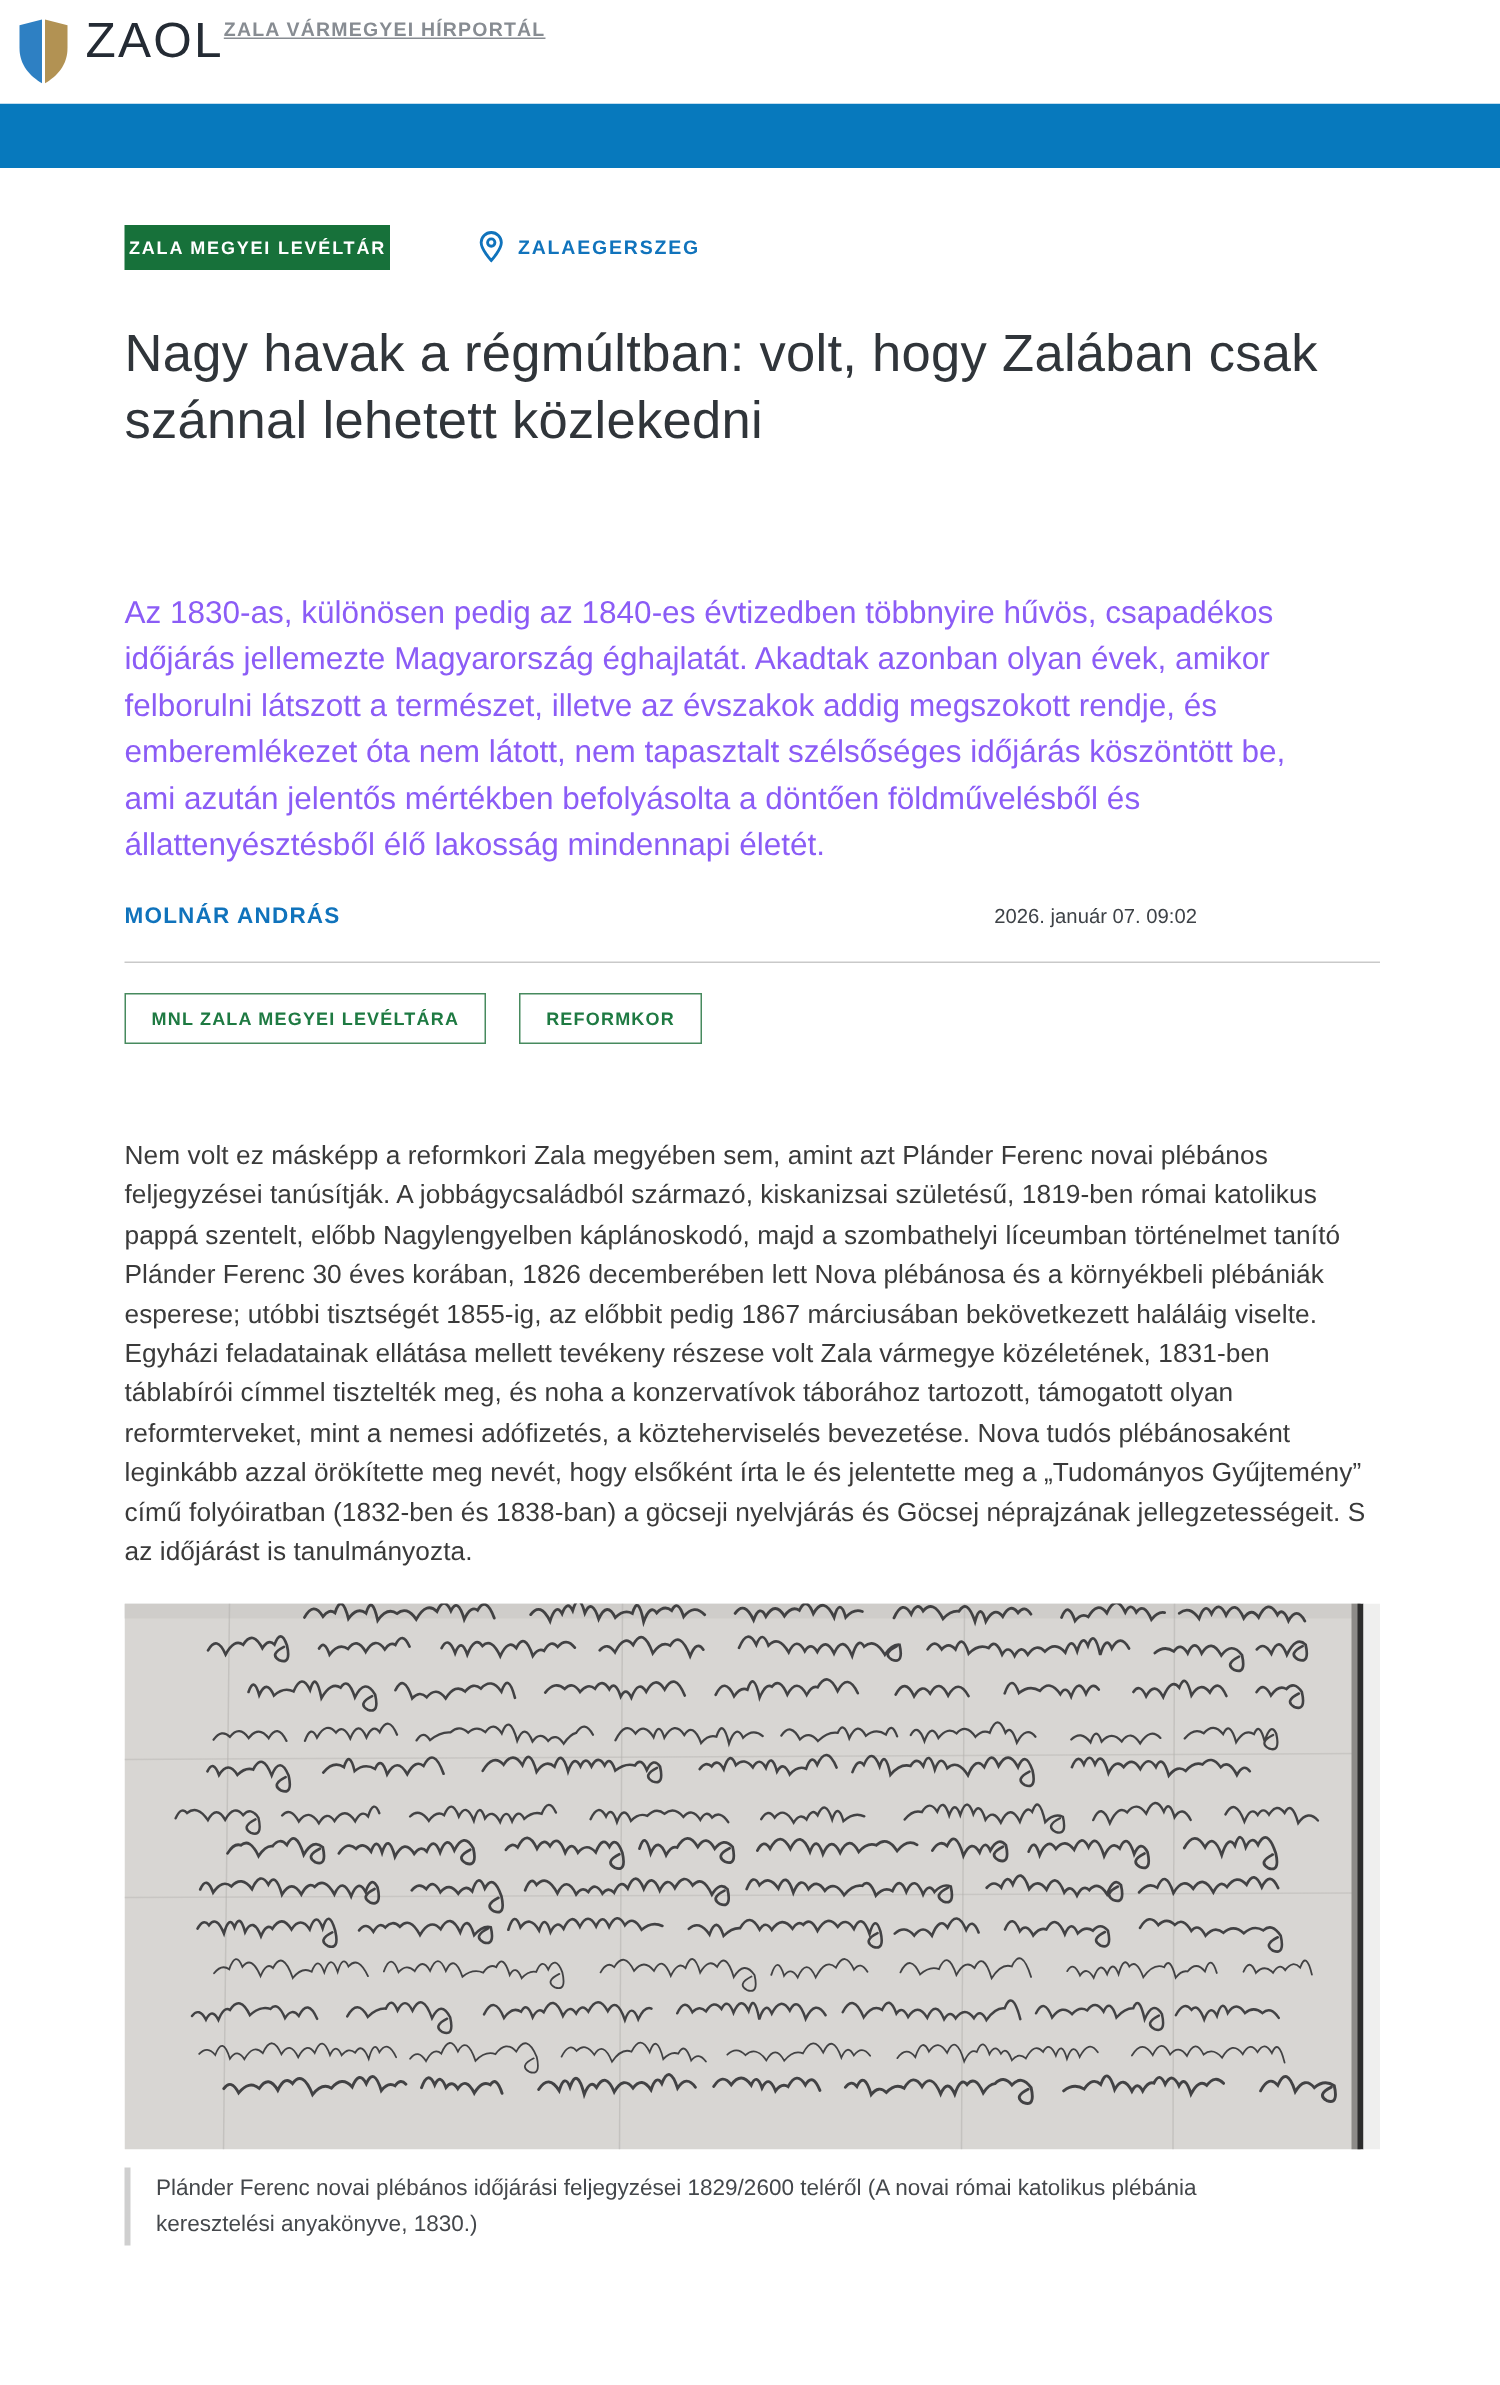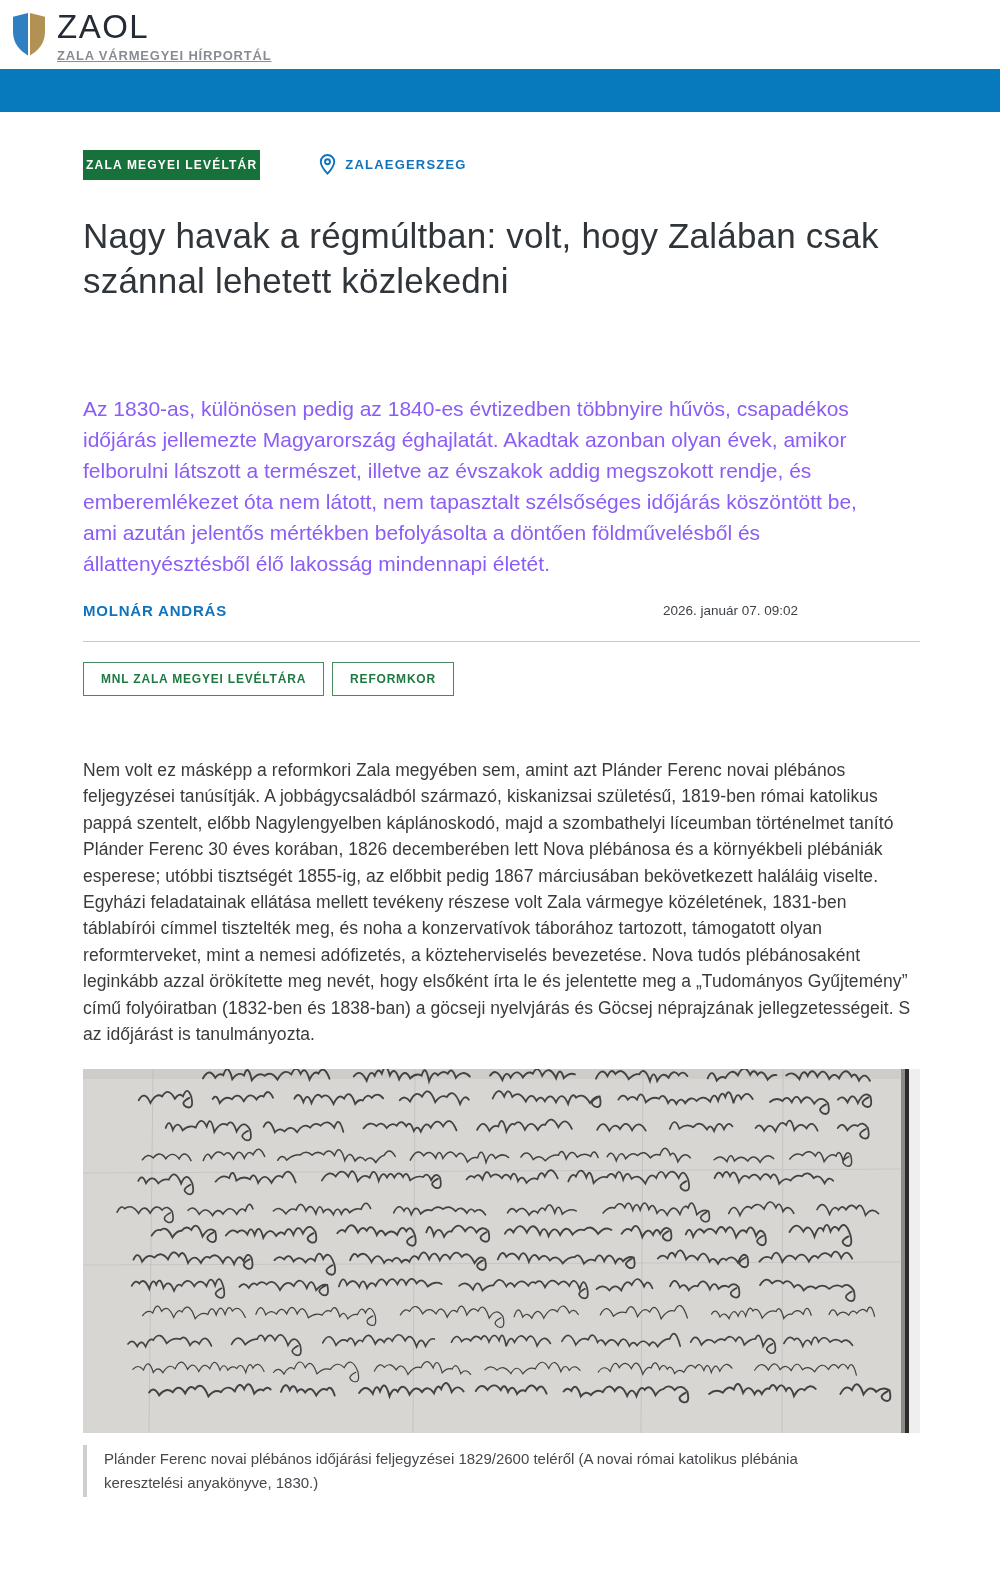--- a/index.html
+++ b/index.html
@@ -8,21 +8,21 @@
     width: 1000px; height: 1590px;
     font-family: "Liberation Sans", sans-serif;
     color: #3a3a3a;
     overflow: hidden;
   }
 
   
   .site-header { height: 69px; background: #ffffff; position: relative; }
   .logo-wrap { position: absolute; left: 10px; top: 9px; display: flex; align-items: flex-start; cursor: pointer; }
   .shield { width: 38px; height: 47px; margin-right: 9px; margin-top: 2px; }
-  .logo-text-col { display: flex; flex-direction: column; }
+  .logo-text-col { display: flex; flex-direction: row; }
   .logo-main {
     font-size: 33px; line-height: 36px; letter-spacing: 1.5px;
     color: #242b34; font-weight: 400;
   }
   .logo-tagline {
     font-size: 13px; letter-spacing: 0.8px; color: #878c92; font-weight: 700; margin-top: 3px; text-decoration: underline;
   }
   .top-bar { height: 43px; background: #0779bd; width: 100%; }
 
   
@@ -61,21 +61,21 @@
   .meta-row { display: flex; align-items: center; margin-top: 23px; }
   .author-link {
     color: #1073bc; font-size: 15px; font-weight: 700; letter-spacing: 0.8px;
     cursor: pointer; text-decoration: none;
   }
   .pub-date { margin-left: auto; margin-right: 122px; font-size: 13.5px; color: #3e4247; }
 
   .divider { border: none; border-top: 1px solid #c9c9c9; margin-top: 22px; }
 
   
-  .tags-row { display: flex; margin-top: 20px; gap: 8px; }
+  .tags-row { display: flex; margin-top: 20px; gap: 22px; }
   .tag-button {
     background: #ffffff; border: 1px solid #478a5e; color: #1e7a42;
     font-size: 12px; font-weight: 700; letter-spacing: 0.8px;
     padding: 9px 17px; cursor: pointer;
     font-family: "Liberation Sans", sans-serif;
   }
 
   
   .article-body {
     margin-top: 61px; max-width: 830px;

